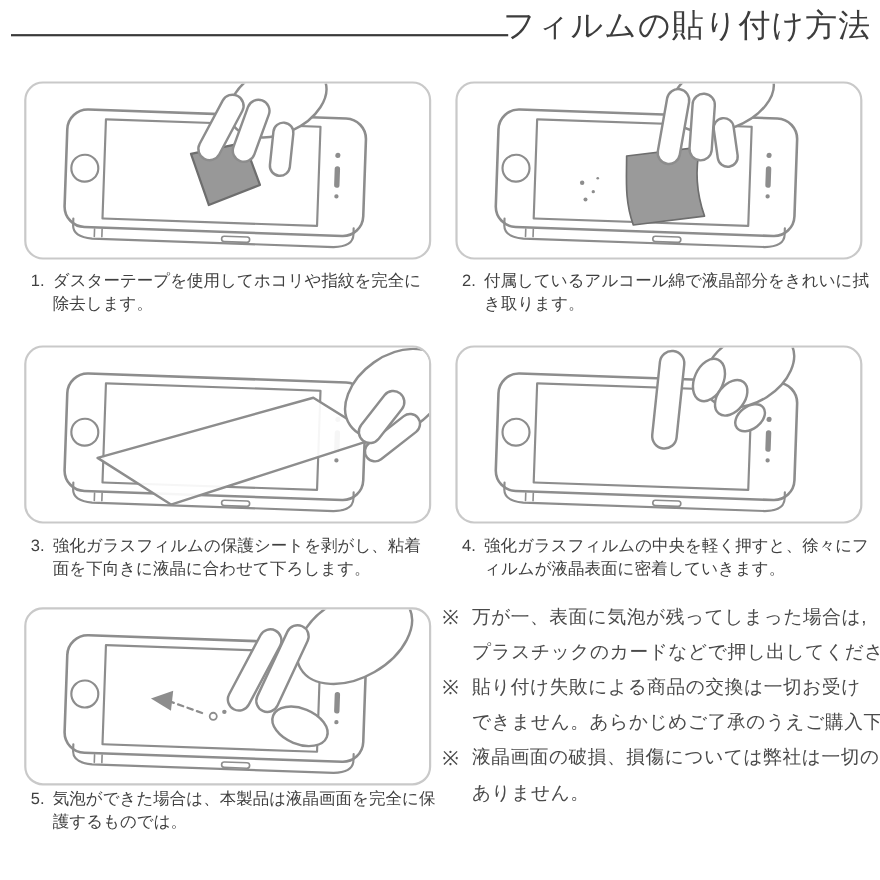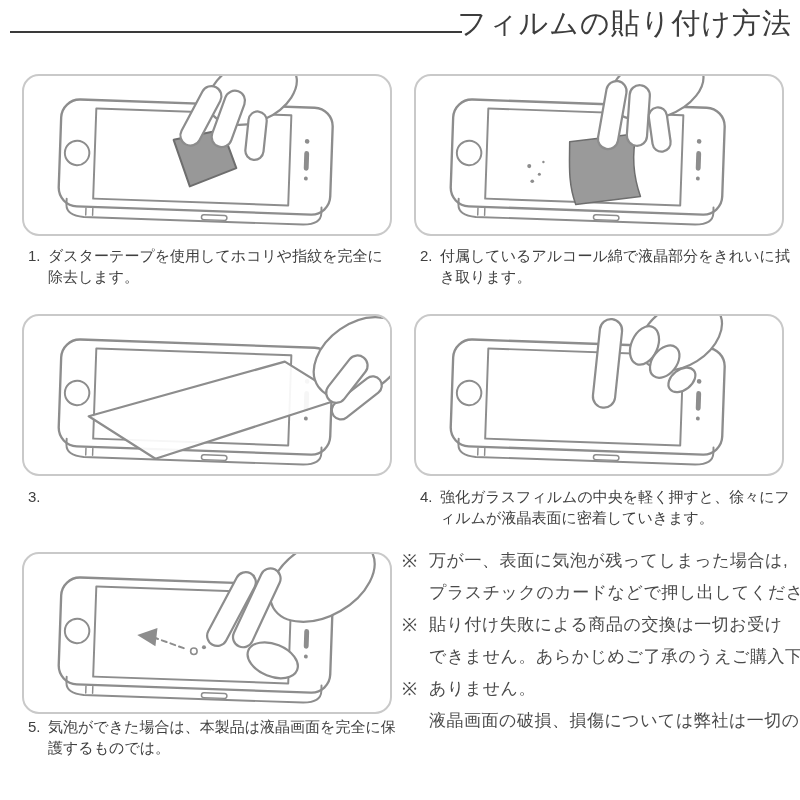--- a/index.html
+++ b/index.html
@@ -142,20 +142,21 @@
   </div>
 
   <div class="caption" id="cap2">
     <span class="num">2.</span>
     <span class="txt">付属しているアルコール綿で液晶部分をきれいに拭き取ります。</span>
   </div>
 
   <div class="caption" id="cap3">
     <span class="num">3.</span>
     <span class="txt">
+      <span>強化ガラスフィルムの保護シートを剥がし、粘着面を下向きに液晶に合わせて下ろします。</span>
     </span>
   </div>
 
   <div class="caption" id="cap4">
     <span class="num">4.</span>
     <span class="txt">強化ガラスフィルムの中央を軽く押すと、徐々にフィルムが液晶表面に密着していきます。</span>
   </div>
 
   <div class="caption" id="cap5">
     <span class="num">5.</span>
@@ -173,19 +174,19 @@
     <div class="note-item">
       <span class="note-marker">※</span>
       <div class="note-lines">
         <div class="note-line">貼り付け失敗による商品の交換は一切お受け</div>
         <div class="note-line">できません。あらかじめご了承のうえご購入下さい。</div>
       </div>
     </div>
     <div class="note-item">
       <span class="note-marker">※</span>
       <div class="note-lines">
+        <div class="note-line">液晶画面の破損、損傷については弊社は一切の</div>
         <div class="note-line">ありません。</div>
-        <div class="note-line">液晶画面の破損、損傷については弊社は一切の</div>
       </div>
     </div>
   </div>
 
 </div>
 
 </body></html>

